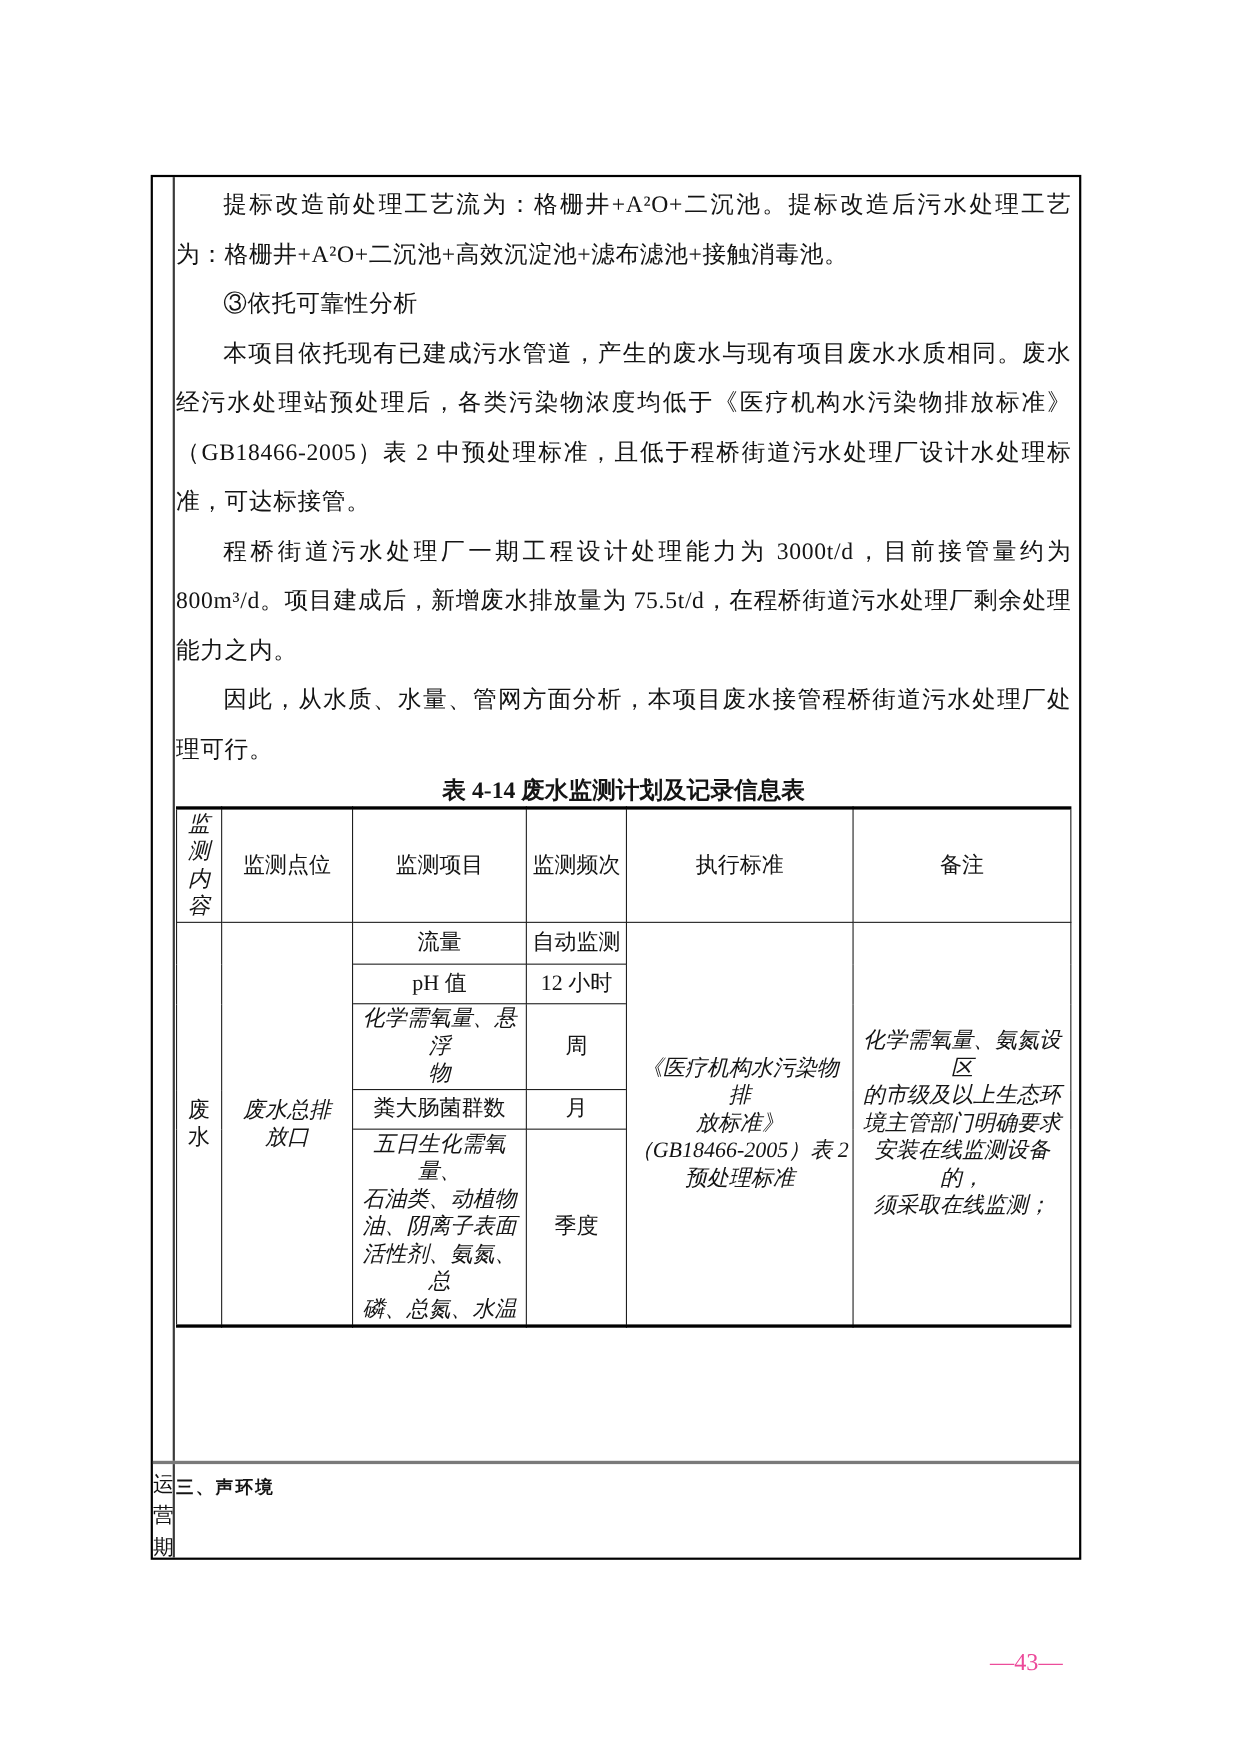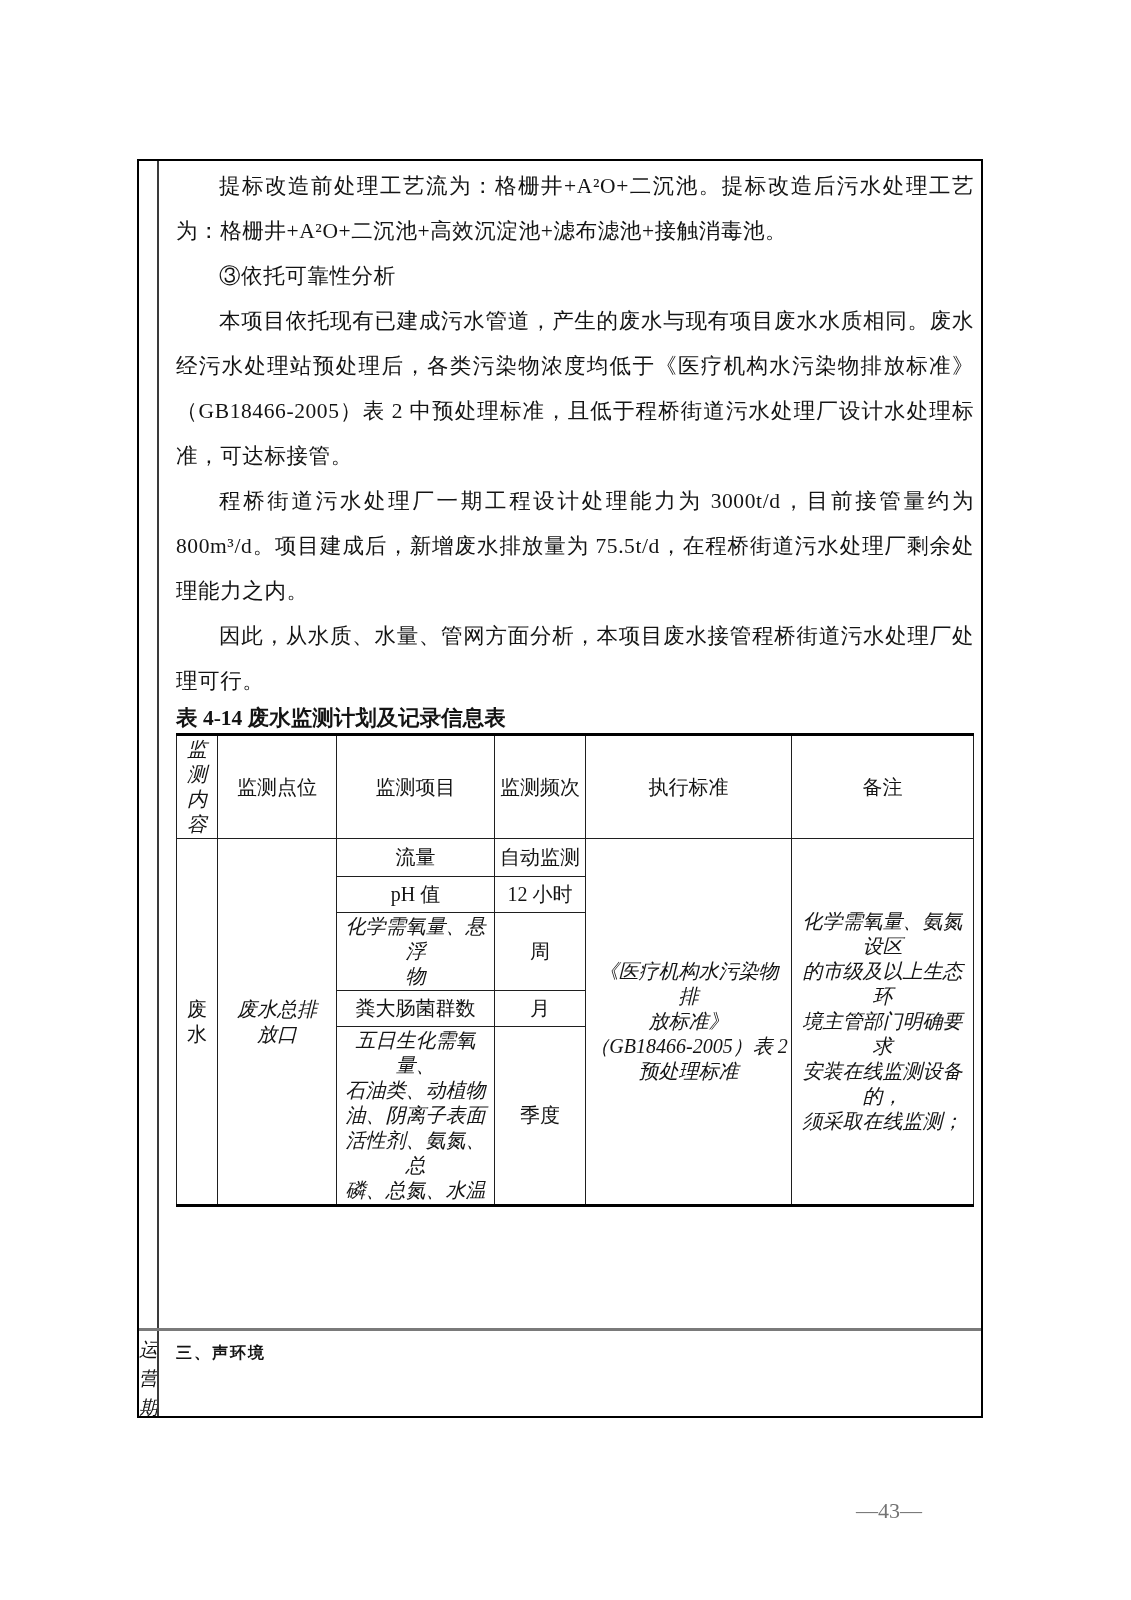--- a/index.html
+++ b/index.html
@@ -11,30 +11,30 @@
   .frame{
     position:absolute;left:137px;top:159px;width:846px;height:1259px;
     border:2px solid #000;box-sizing:border-box;
     display:flex;flex-direction:column;background:#fff;
   }
   .row{display:flex;min-height:0;}
   .row1{flex:0 0 1167px;}
   .row2{flex:1;border-top:3px solid #7a7a7a;}
   .label-col{
     flex:0 0 20px;border-right:2px solid #3a3a3a;box-sizing:border-box;
-    overflow:hidden;position:relative;font-style:italic;
+    overflow:hidden;position:relative;
   }
-  .content-col{flex:1;min-width:0;padding:3px 7px 0 17px;overflow:hidden;}
+  .content-col{flex:1;min-width:0;padding:3px 7px 0 1px;overflow:hidden;}
   .content-col p{
     margin:0;font-size:21.5px;line-height:45px;letter-spacing:0.6px;
     text-align:justify;text-indent:2em;
   }
   p.bold-head{font-weight:bold;letter-spacing:1px;}
   .tcap{
-    text-align:left;font-weight:bold;font-size:21.5px;line-height:24px;
+    text-align:center;font-weight:bold;font-size:21.5px;line-height:24px;
     margin:2px 0 3px 0;
   }
   table.mon{
     width:100%;border-collapse:collapse;table-layout:fixed;
     border-top:3px solid #000;border-bottom:3px solid #000;
     font-size:20px;
   }
   table.mon td{
     border:1px solid #1f1f1f;text-align:center;vertical-align:middle;
     padding:1px 3px;line-height:25px;overflow:hidden;
@@ -49,22 +49,22 @@
   }
   .sec-h1{
     font-weight:bold;font-size:16px;line-height:26px;margin:6px 0 0 0;
     letter-spacing:2px;
   }
   .sec-h2{
     font-weight:bold;font-size:22px;line-height:26px;margin:26px 0 0 0;
     text-indent:2em;letter-spacing:2px;
   }
   .pageno{
-    position:absolute;left:856px;top:1498px;width:110px;text-align:left;
-    font-size:22px;color:#737373;
+    position:absolute;left:856px;top:1498px;width:110px;text-align:right;
+    font-size:22px;color:#ec4899;
   }
 </style>
 </head>
 <body>
 
 <div class="page">
 
   <div class="frame">
 
     <div class="row row1">

